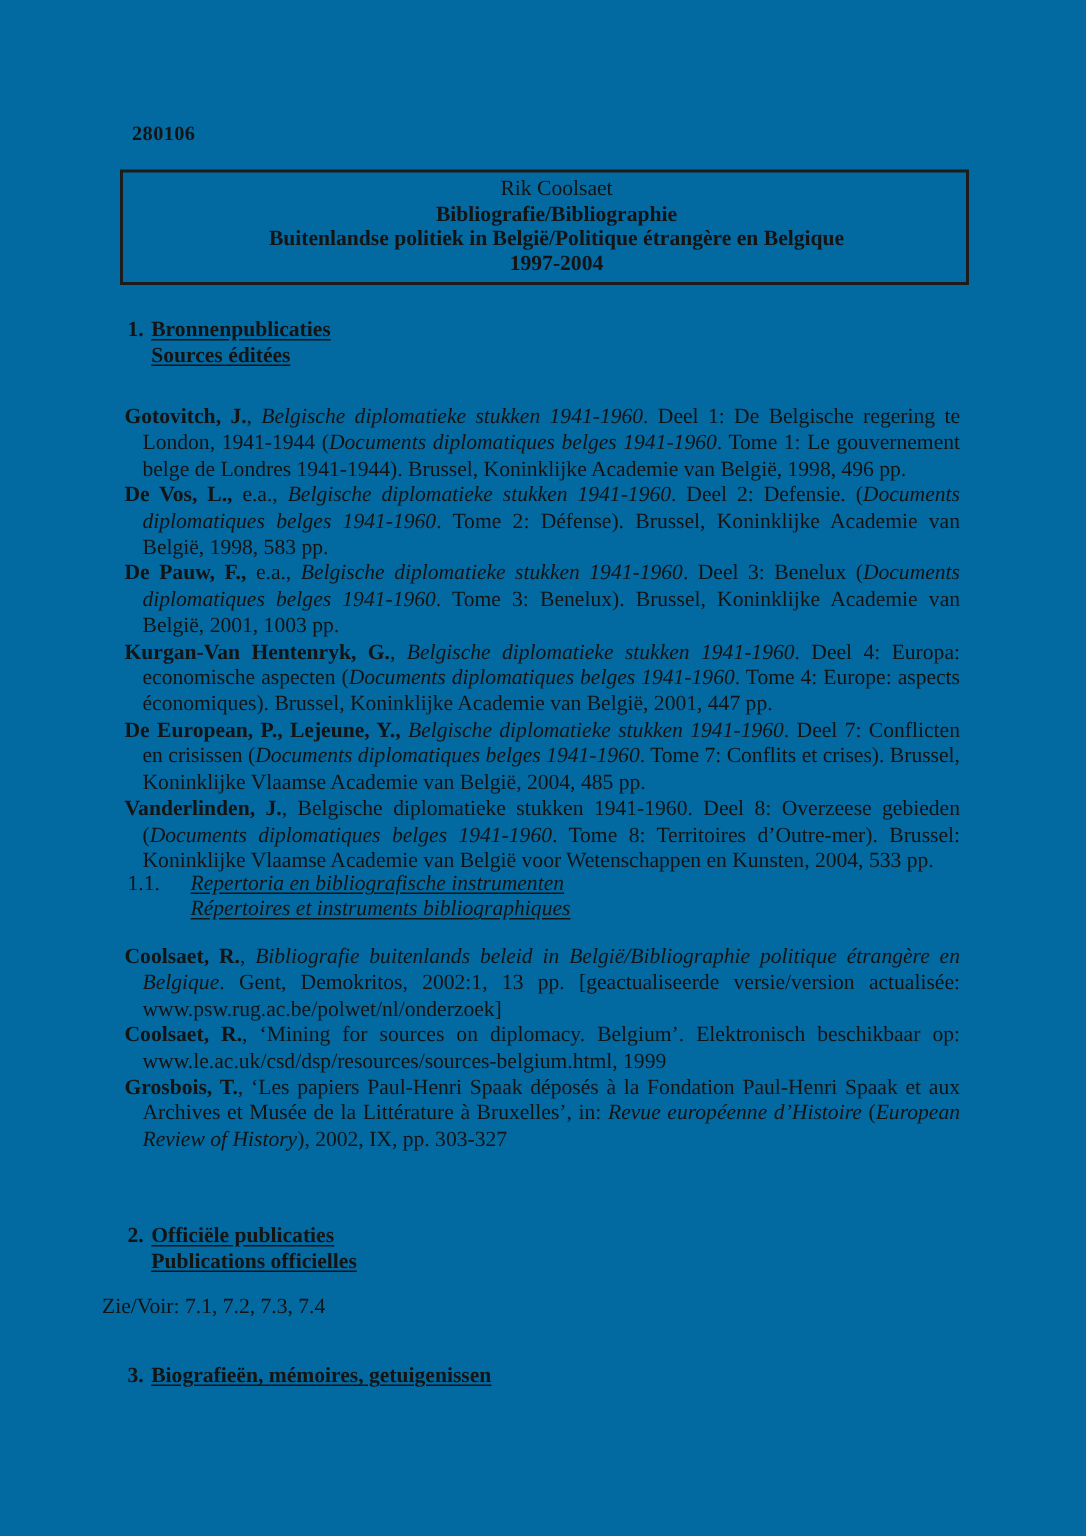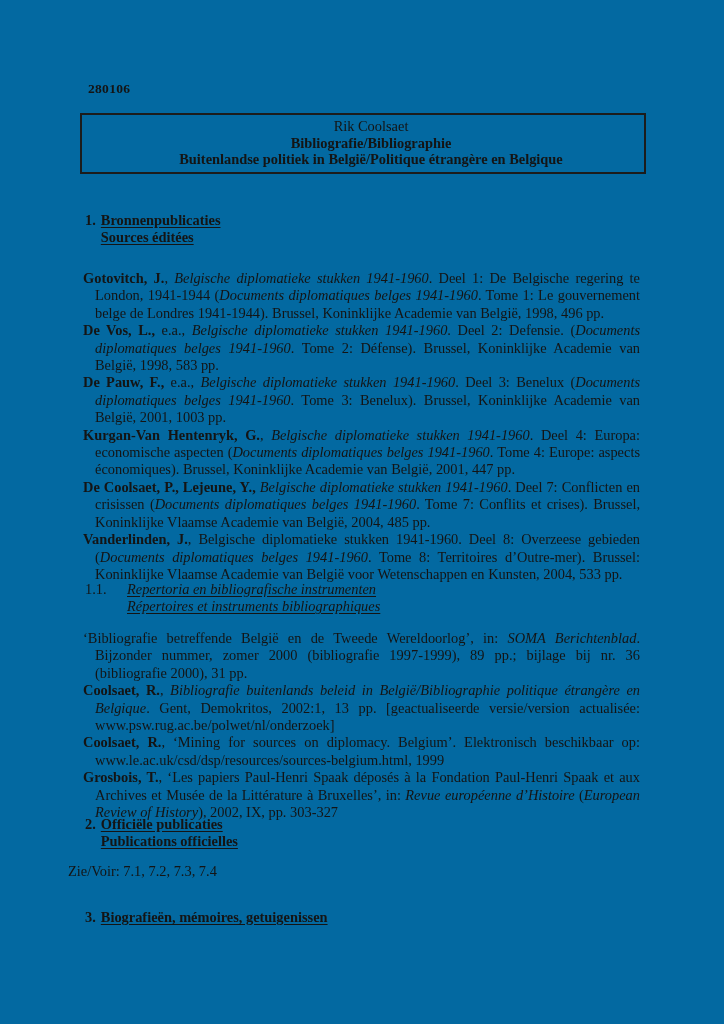--- a/index.html
+++ b/index.html
@@ -56,49 +56,49 @@
 <body>
 
 <div class="page">
 
   <div class="doc-number">280106</div>
 
   <div class="header-box">
     <span class="line">Rik Coolsaet</span>
     <span class="line bold">Bibliografie/Bibliographie</span>
     <span class="line bold">Buitenlandse politiek in België/Politique étrangère en Belgique</span>
+    <span class="line bold">1997-2004</span>
   </div>
 
   <div class="heading h-main" style="top:212px">
     <span class="num">1.</span>
     <span class="titles">
       <span class="t">Bronnenpublicaties</span>
       <span class="t">Sources éditées</span>
     </span>
   </div>
 
   <div class="entries" style="top:270px">
     <p class="entry"><span class="b">Gotovitch, J.</span><span>, </span><span class="i">Belgische diplomatieke stukken 1941-1960</span><span>. Deel 1: De Belgische regering te London, 1941-1944 (</span><span class="i">Documents diplomatiques belges 1941-1960</span><span>. Tome 1: Le gouvernement belge de Londres 1941-1944). Brussel, Koninklijke Academie van België, 1998, 496 pp.</span></p>
     <p class="entry"><span class="b">De Vos, L.,</span><span> e.a., </span><span class="i">Belgische diplomatieke stukken 1941-1960</span><span>. Deel 2: Defensie. (</span><span class="i">Documents diplomatiques belges 1941-1960</span><span>. Tome 2: Défense). Brussel, Koninklijke Academie van België, 1998, 583 pp.</span></p>
     <p class="entry"><span class="b">De Pauw, F.,</span><span> e.a., </span><span class="i">Belgische diplomatieke stukken 1941-1960</span><span>. Deel 3: Benelux (</span><span class="i">Documents diplomatiques belges 1941-1960</span><span>. Tome 3: Benelux). Brussel, Koninklijke Academie van België, 2001, 1003 pp.</span></p>
     <p class="entry"><span class="b">Kurgan-Van Hentenryk, G.</span><span>, </span><span class="i">Belgische diplomatieke stukken 1941-1960</span><span>. Deel 4: Europa: economische aspecten (</span><span class="i">Documents diplomatiques belges 1941-1960</span><span>. Tome 4: Europe: aspects économiques). Brussel, Koninklijke Academie van België, 2001, 447 pp.</span></p>
-    <p class="entry"><span class="b">De Coolsaet, P., Lejeune, Y.,</span><span> </span><span class="i">Belgische diplomatieke stukken 1941-1960</span><span>. Deel 7: Conflicten en crisissen (</span><span class="i">Documents diplomatiques belges 1941-1960</span><span>. Tome 7: Conflits et crises). Brussel, Koninklijke Vlaamse Academie van België, 2004, 485 pp.</span></p>
+    <p class="entry"><span class="b">De European, P., Lejeune, Y.,</span><span> </span><span class="i">Belgische diplomatieke stukken 1941-1960</span><span>. Deel 7: Conflicten en crisissen (</span><span class="i">Documents diplomatiques belges 1941-1960</span><span>. Tome 7: Conflits et crises). Brussel, Koninklijke Vlaamse Academie van België, 2004, 485 pp.</span></p>
     <p class="entry"><span class="b">Vanderlinden, J.</span><span>, Belgische diplomatieke stukken 1941-1960. Deel 8: Overzeese gebieden (</span><span class="i">Documents diplomatiques belges 1941-1960</span><span>. Tome 8: Territoires d’Outre-mer). Brussel: Koninklijke Vlaamse Academie van België voor Wetenschappen en Kunsten, 2004, 533 pp.</span></p>
   </div>
 
   <div class="heading h-sub" style="top:581px">
     <span class="num">1.1.</span>
     <span class="titles">
       <span class="t">Repertoria en bibliografische instrumenten</span>
       <span class="t">Répertoires et instruments bibliographiques</span>
     </span>
   </div>
 
   <div class="entries" style="top:630px">
-    <p class="entry"><span>‘Bibliografie betreffende België en de Tweede Wereldoorlog’, in: </span><span class="i">SOMA Berichtenblad</span><span>. Bijzonder nummer, zomer 2000 (bibliografie 1997-1999), 89 pp.; bijlage bij nr. 36 (bibliografie 2000), 31 pp.</span></p>
     <p class="entry"><span class="b">Coolsaet, R.</span><span>, </span><span class="i">Bibliografie buitenlands beleid in België/Bibliographie politique étrangère en Belgique</span><span>. Gent, Demokritos, 2002:1, 13 pp. [geactualiseerde versie/version actualisée: </span><span class="u">www.psw.rug.ac.be/polwet/nl/onderzoek</span><span>]</span></p>
     <p class="entry"><span class="b">Coolsaet, R.</span><span>, ‘Mining for sources on diplomacy. Belgium’. Elektronisch beschikbaar op: </span><span class="u">www.le.ac.uk/csd/dsp/resources/sources-belgium.html</span><span>, 1999</span></p>
     <p class="entry"><span class="b">Grosbois, T.</span><span>, ‘Les papiers Paul-Henri Spaak déposés à la Fondation Paul-Henri Spaak et aux Archives et Musée de la Littérature à Bruxelles’, in: </span><span class="i">Revue européenne d’Histoire</span><span> (</span><span class="i">European Review of History</span><span>), 2002, IX, pp. 303-327</span></p>
   </div>
 
   <div class="heading h-main" style="top:816px">
     <span class="num">2.</span>
     <span class="titles">
       <span class="t">Officiële publicaties</span>
       <span class="t">Publications officielles</span>

